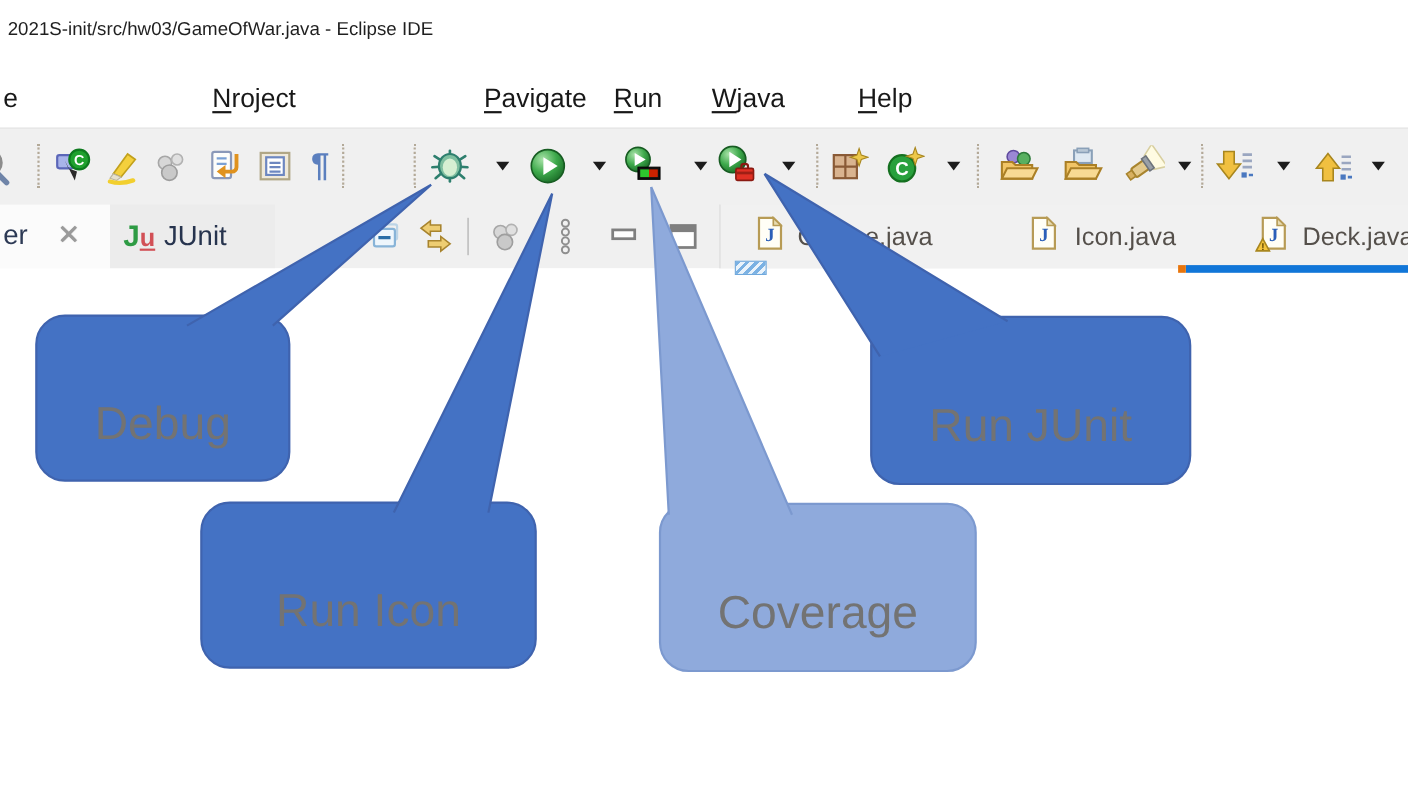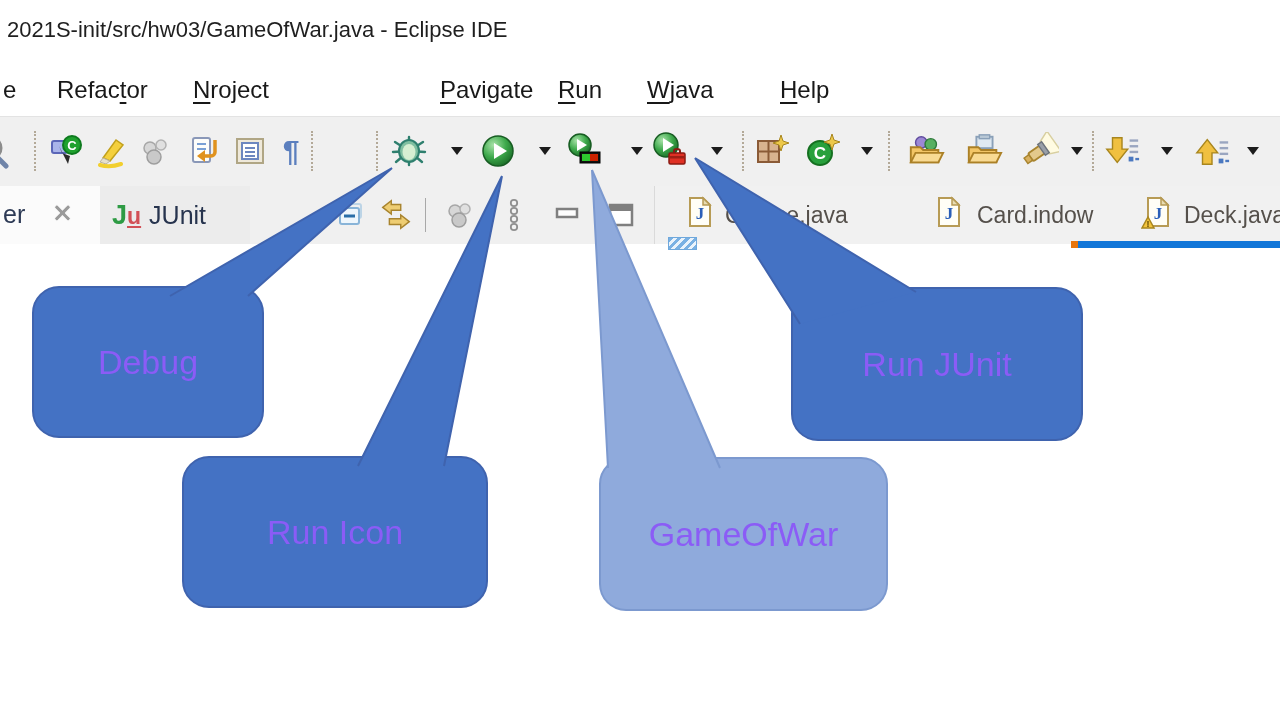--- a/index.html
+++ b/index.html
@@ -2,21 +2,21 @@
 <html><head>
 <meta charset="utf-8">
 <style>
   html,body{margin:0;padding:0;background:#fff;}
   body{width:1280px;height:720px;position:relative;overflow:hidden;
        font-family:"Liberation Sans","DejaVu Sans",sans-serif;
        -webkit-font-smoothing:antialiased;}
   .abs{position:absolute;}
   
   #titlebar{left:0;top:0;width:1280px;height:64px;background:#fff;}
-  #window-title{left:7px;top:17px;font-size:22px;color:#1f1f1f;white-space:nowrap;}
+  #window-title{left:7px;top:17px;font-size:17px;color:#1f1f1f;white-space:nowrap;}
   #menubar{left:0;top:64px;width:1280px;height:52px;background:#fff;}
   .menu-item{top:0;height:52px;display:flex;align-items:center;font-size:24px;color:#181818;cursor:default;}
   .menu-item .mn{text-decoration:underline;text-underline-offset:4px;}
   #toolbar{left:0;top:116px;width:1280px;height:70px;background:#f0f0f0;border-top:1px solid #e3e3e3;}
   .tb{top:13px;width:38px;height:42px;display:flex;align-items:center;justify-content:center;}
   .dotsep{top:14px;width:2px;height:40px;border-left:2px dotted #b3a998;}
   .dd{top:30px;width:0;height:0;border-left:6px solid transparent;border-right:6px solid transparent;border-top:8px solid #1c1c1c;}
   #tabrow{left:0;top:186px;width:1280px;height:58px;background:#f0f0f0;}
   #lefttab-partial{left:0;top:0;width:100px;height:58px;background:#fbfbfb;}
   #lefttab-label{left:3px;top:14px;font-size:25px;color:#2d3a55;}
@@ -31,40 +31,35 @@
   #editor-strip{left:654px;top:0;width:626px;height:58px;background:#f1f1f1;border-left:1px solid #dadada;border-bottom:1px solid #e4e4e4;}
   .etab-label{top:16px;font-size:23px;color:#55504b;white-space:nowrap;}
   .etab-icon{top:10px;}
   #sel-bar{left:1078px;top:241px;height:7px;width:202px;}
   #sel-bar-accent{left:1071px;top:241px;height:7px;width:7px;}
   #ruler-squiggle{left:668px;top:237px;width:27px;height:11px;border:1px solid #6fa8dc;
      background:repeating-linear-gradient(135deg,#7ab1e3 0 3px,#eaf3fb 3px 6px);}
   
   #overlay{left:0;top:0;pointer-events:none;z-index:40;}
   .callout-label{z-index:50;display:flex;align-items:center;justify-content:center;
-     color:#8b5cf6;font-size:34px;pointer-events:none;white-space:nowrap;}
+     color:#737373;font-size:42px;pointer-events:none;white-space:nowrap;margin-top:23px;}
   #content{left:0;top:244px;width:1280px;height:476px;background:#fff;}
 </style>
 </head>
 <body>
 
 <div id="titlebar" class="abs">
   <div id="window-title" class="abs">2021S-init/src/hw03/GameOfWar.java - Eclipse IDE</div>
 </div>
 
 <div id="menubar" class="abs">
   <div class="menu-item abs" style="left:3px">
       <span>e</span>
       <span class="mn"></span>
       <span></span>
-    </div>
-  <div class="menu-item abs" style="left:57px">
-      <span>Refac</span>
-      <span class="mn">t</span>
-      <span>or</span>
     </div>
   <div class="menu-item abs" style="left:193px">
       <span></span>
       <span class="mn">N</span>
       <span>roject</span>
     </div>
   <div class="menu-item abs" style="left:440px">
       <span></span>
       <span class="mn">P</span>
       <span>avigate</span>
@@ -322,21 +317,21 @@
       <text x="13" y="23" font-size="17" font-weight="bold" fill="#2b5fb8" text-anchor="middle" font-family="Liberation Serif,serif">J</text>
     </svg>
     <span class="etab-label abs" style="left:70px">Course.java</span>
 
     <div class="abs" style="left:265px;top:0;width:200px;height:58px"></div>
     <svg class="etab-icon abs" style="left:281px" width="26" height="32" viewBox="0 0 26 32">
       <path d="M3,2 h13 l7,7 v21 h-20 z" fill="#fffef6" stroke="#b79b55" stroke-width="2"></path>
       <path d="M16,2 l7,7 h-7 z" fill="#e8dcb2" stroke="#b79b55" stroke-width="1.5"></path>
       <text x="13" y="23" font-size="17" font-weight="bold" fill="#2b5fb8" text-anchor="middle" font-family="Liberation Serif,serif">J</text>
     </svg>
-    <span class="etab-label abs" style="left:322px">Card.indow</span>
+    <span class="etab-label abs" style="left:322px">Icon.java</span>
 
     <div class="abs" style="left:470px;top:0;width:156px;height:58px"></div>
     <svg class="etab-icon abs" style="left:486px" width="30" height="34" viewBox="0 0 30 34">
       <path d="M7,2 h13 l7,7 v21 h-20 z" fill="#fffef6" stroke="#b79b55" stroke-width="2"></path>
       <path d="M20,2 l7,7 h-7 z" fill="#e8dcb2" stroke="#b79b55" stroke-width="1.5"></path>
       <text x="17" y="23" font-size="17" font-weight="bold" fill="#2b5fb8" text-anchor="middle" font-family="Liberation Serif,serif">J</text>
       <polygon points="1,32 13,32 7,21" fill="#f3c43c" stroke="#a8861e" stroke-width="1.5"></polygon>
       <text x="7" y="31" font-size="9" font-weight="bold" fill="#5c4500" text-anchor="middle" font-family="Liberation Sans,sans-serif">!</text>
     </svg>
     <span class="etab-label abs" style="left:529px">Deck.java</span>
@@ -370,14 +365,14 @@
 
   <g>
     <rect x="792" y="288" width="290" height="152" rx="26" fill="#4472C4" stroke="#3F63AE" stroke-width="2"></rect>
     <polygon points="695,158 800,324 916,292" fill="#4472C4"></polygon>
     <path d="M695,158 L800,324 M695,158 L916,292" fill="none" stroke="#3F63AE" stroke-width="2"></path>
   </g>
 </svg>
 
 <div class="callout-label abs" style="left:33px;top:287px;width:230px;height:150px">Debug</div>
 <div class="callout-label abs" style="left:183px;top:457px;width:304px;height:150px">Run Icon</div>
-<div class="callout-label abs" style="left:600px;top:458px;width:287px;height:152px">GameOfWar</div>
+<div class="callout-label abs" style="left:600px;top:458px;width:287px;height:152px">Coverage</div>
 <div class="callout-label abs" style="left:792px;top:288px;width:290px;height:152px">Run JUnit</div>
 
 </body></html>

